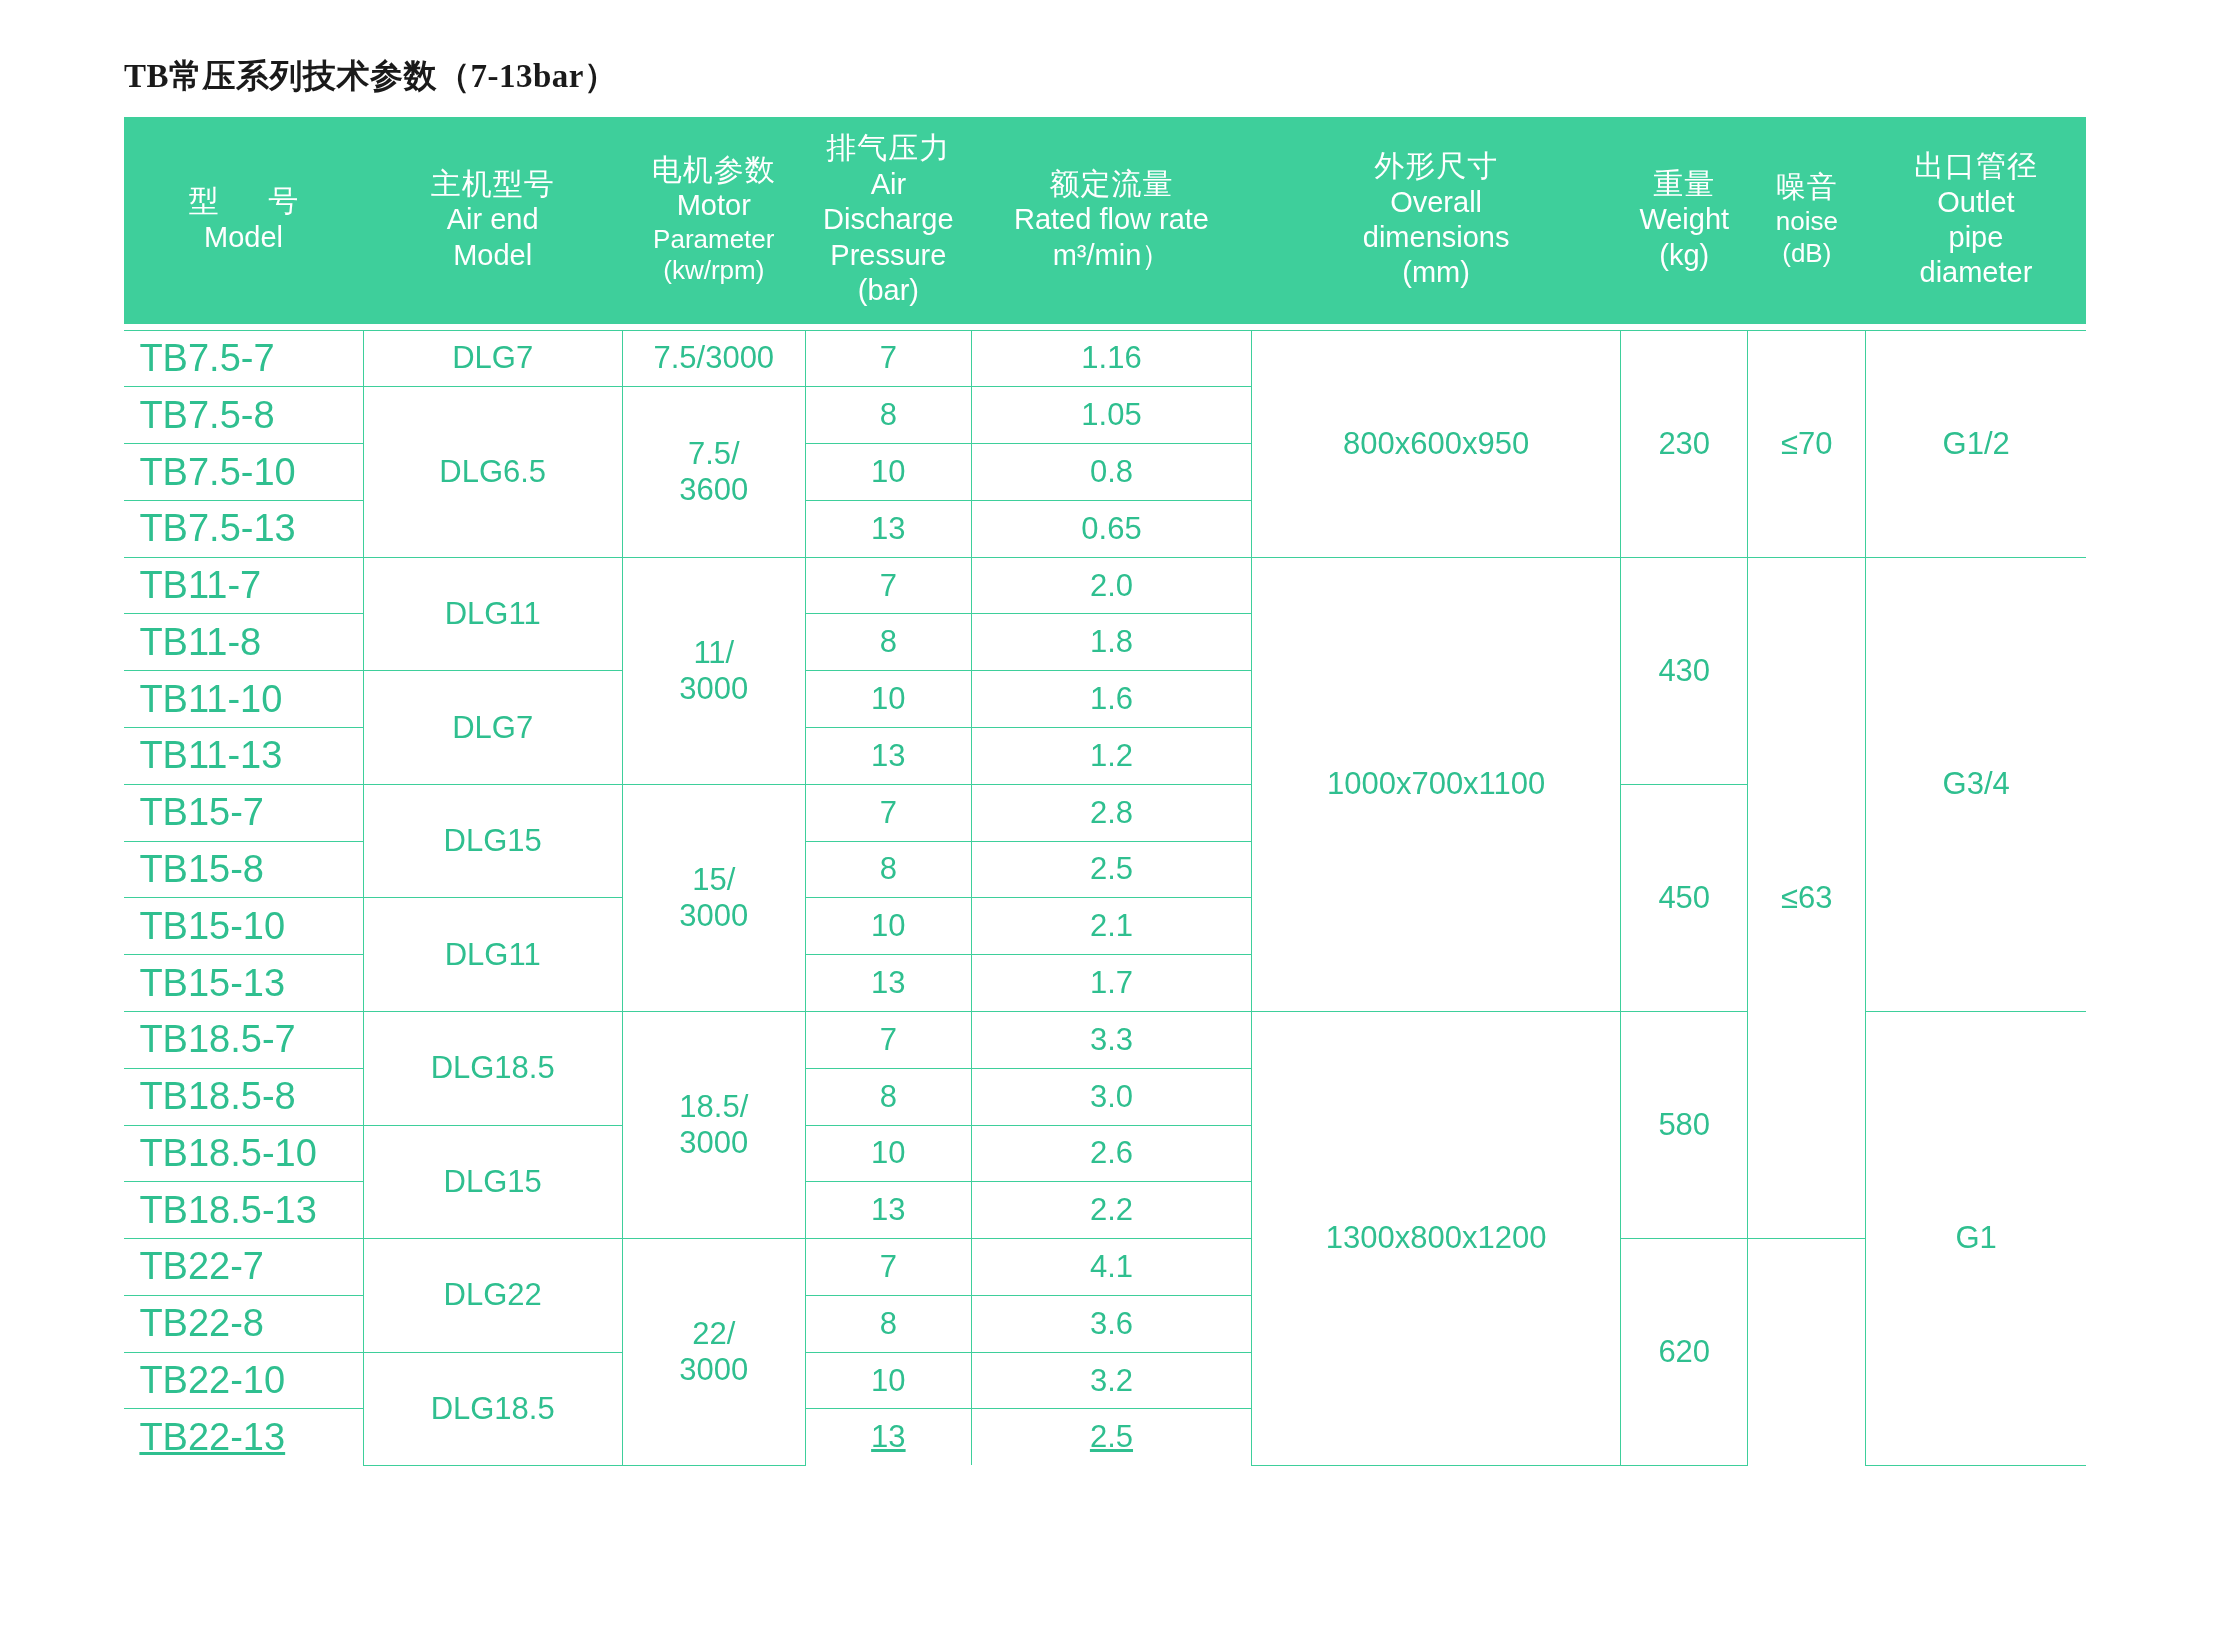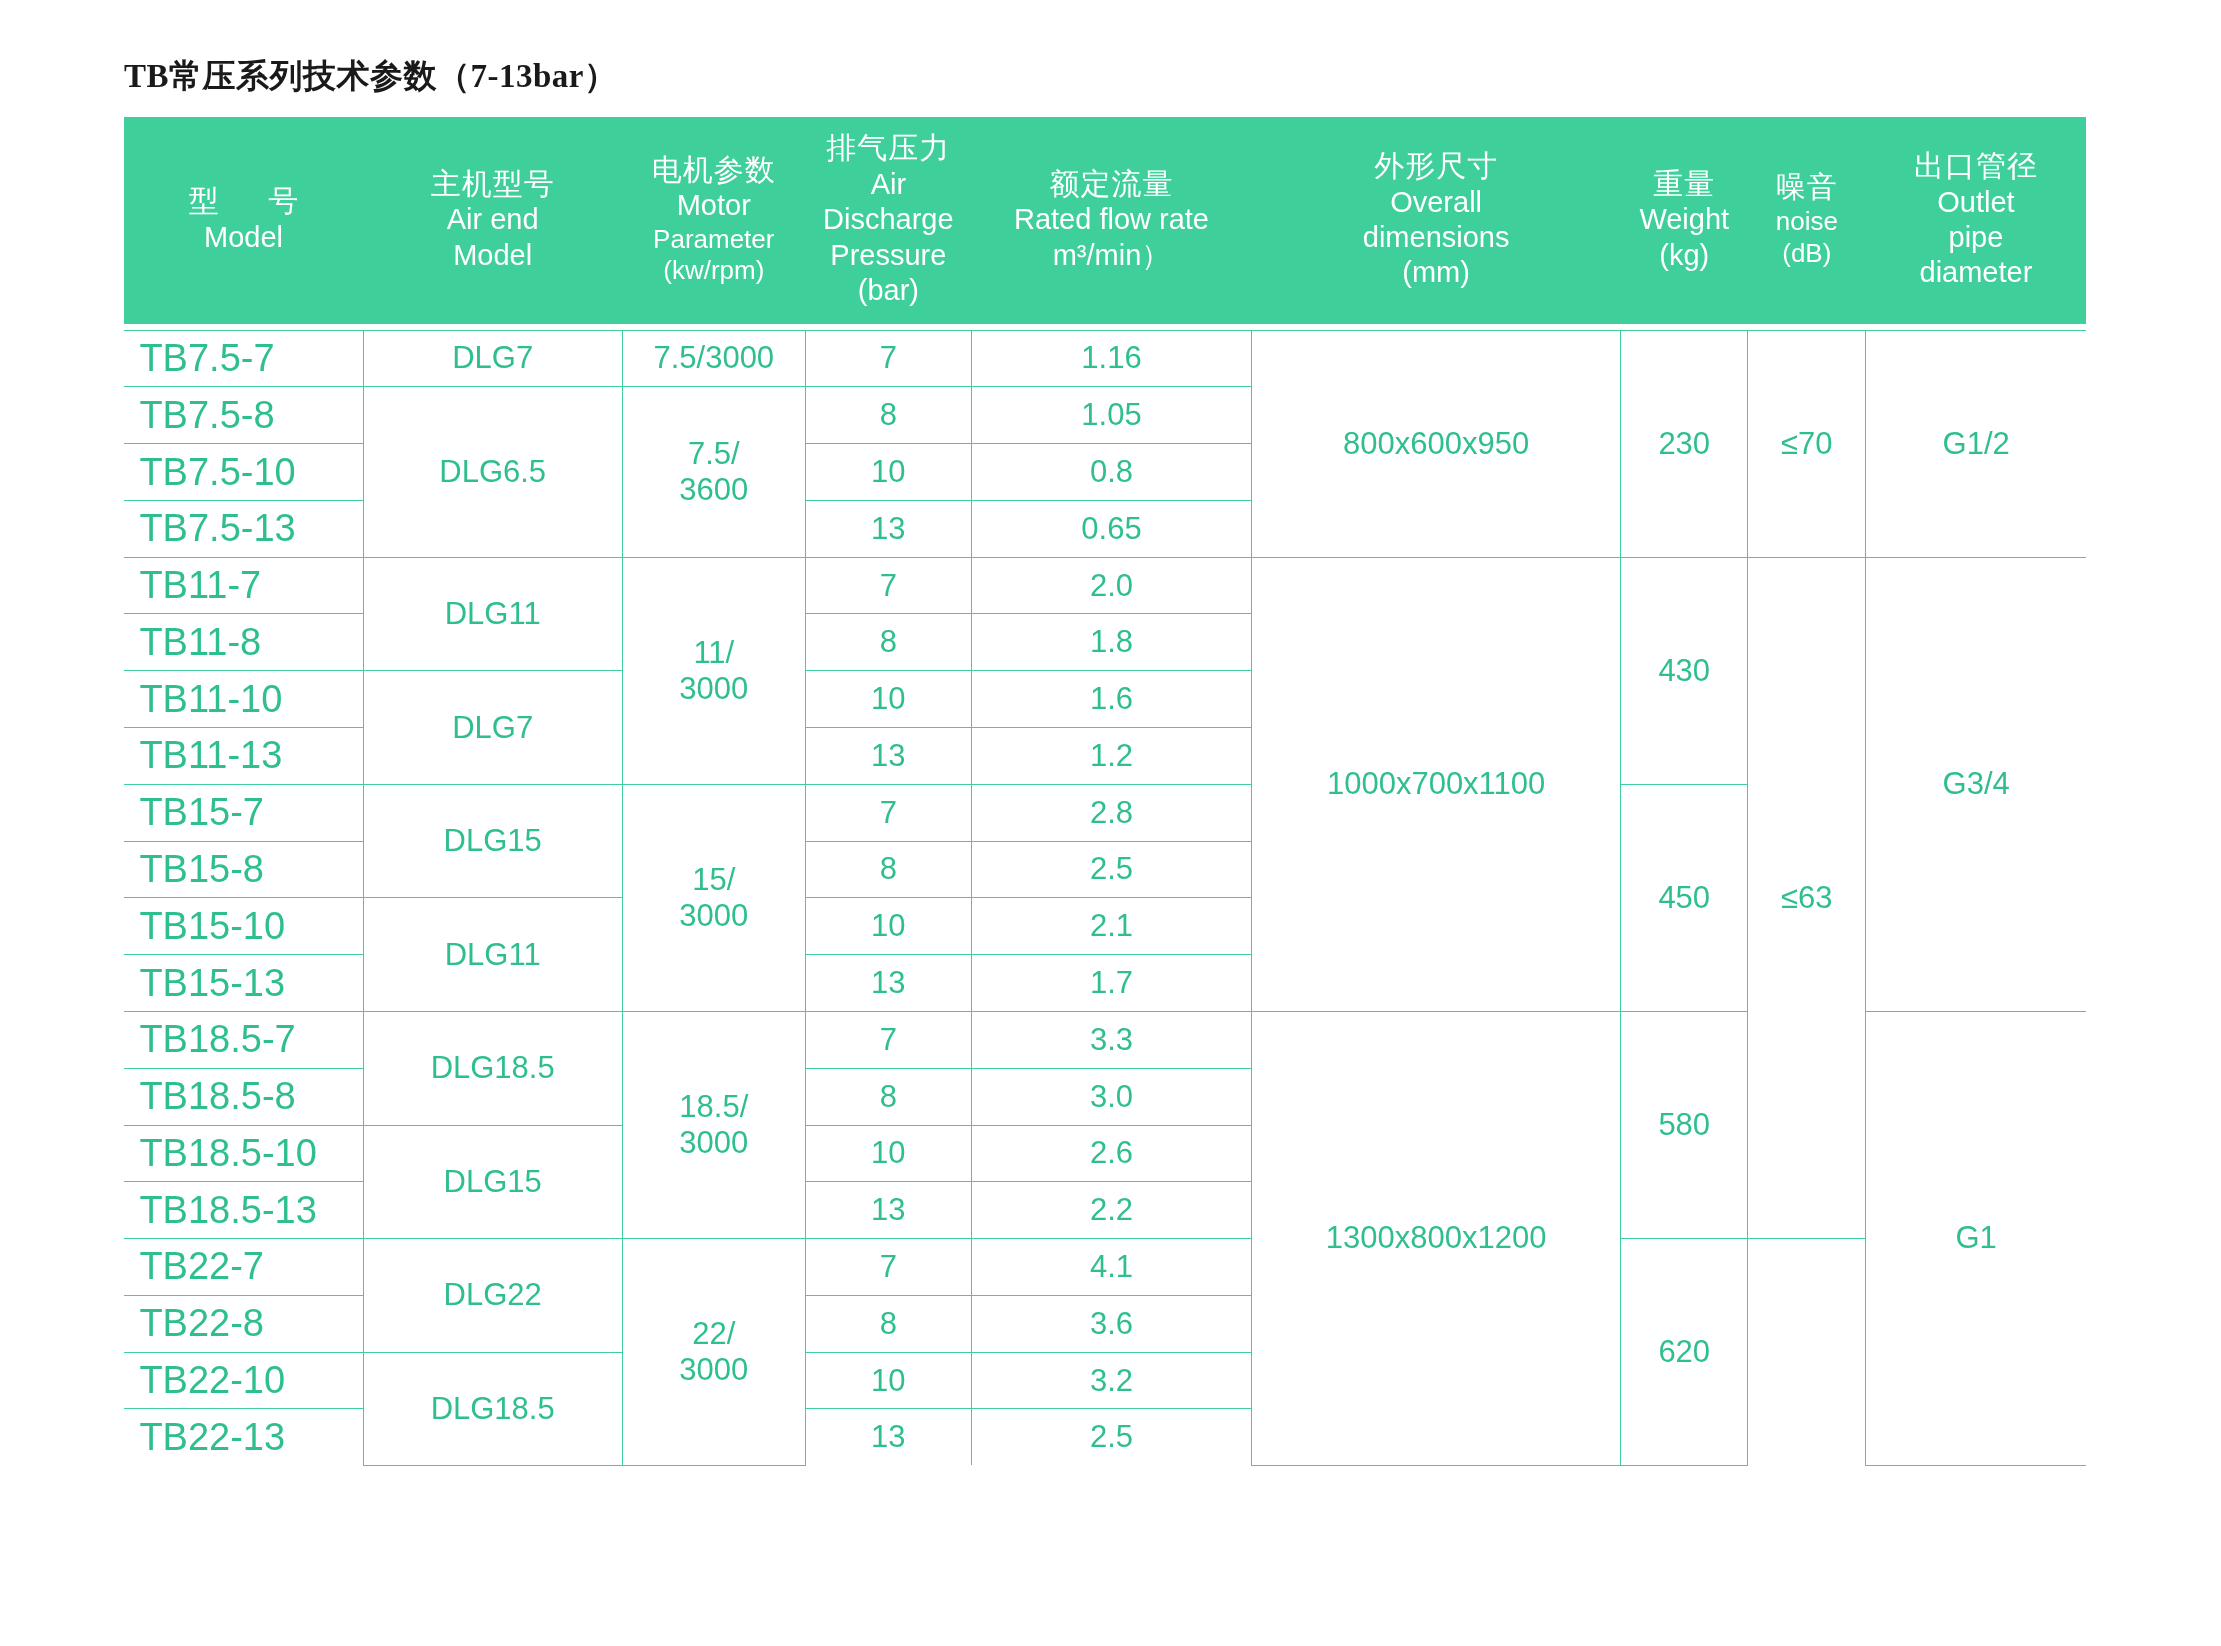--- a/index.html
+++ b/index.html
@@ -81,21 +81,21 @@
     background: #ffffff;
     white-space: nowrap;
   }
   tbody td.model {
     text-align: left;
     padding-left: 15.4px;
     font-size: 38px;
   }
   
   tbody tr td:first-child { border-left: none; }
-  tbody tr:last-child td { border-bottom: none; }
+  tbody tr:last-child td { border-bottom: none; text-decoration: underline; }
   tbody td.no-right { border-right: none; margin-top: 36px; }
 
   .spacer-row td {
     border: none;
     height: 5.8px;
     padding: 0;
   }
   .two-line { line-height: 1.16; }
 </style>
 </head>

